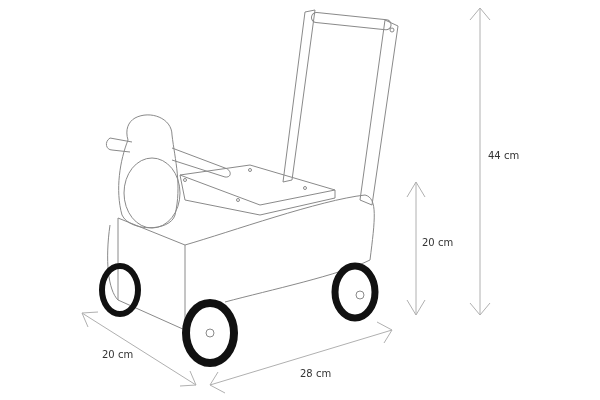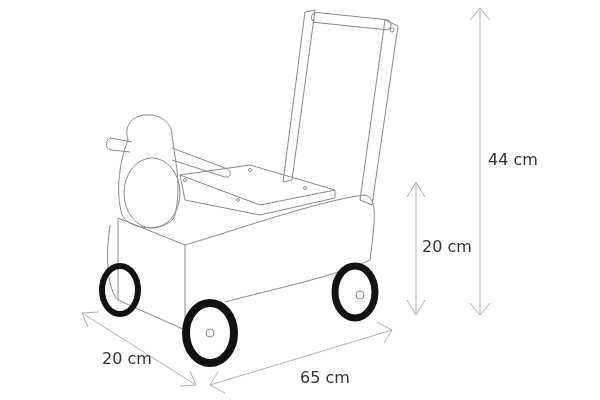--- a/index.html
+++ b/index.html
@@ -1,18 +1,18 @@
 <!DOCTYPE html>
 <html><head>
 <meta charset="utf-8">
 <style>
   html, body { margin:0; padding:0; background:#ffffff; }
   body { width:600px; height:400px; position:relative; overflow:hidden; font-family:"DejaVu Sans", sans-serif; }
   svg { position:absolute; left:0; top:0; }
-  .lbl { position:absolute; font-size:16px; color:#333333; white-space:nowrap; }
+  .lbl { position:absolute; font-size:10px; color:#333333; white-space:nowrap; }
 </style>
 </head>
 <body>
 
 <svg width="600" height="400" viewBox="0 0 600 400">
   <g fill="none" stroke="#8a8a8a" stroke-width="1">
 
     <path d="M305 12 L315 10 L292 180 L283 182 Z"></path>
     <path d="M385 20 L398 26 L372 205 L360 200 Z"></path>
     <rect x="312" y="12" width="80" height="10" rx="5" transform="rotate(6 312 12)"></rect>
@@ -45,13 +45,13 @@
     <path d="M480 8 L480 315 M470 20 L480 8 L490 20 M470 303 L480 315 L490 303"></path>
     <path d="M416 182 L416 315 M407 197 L416 182 L425 197 M407 300 L416 315 L425 300"></path>
     <path d="M82 313 L196 385 M82 313 L98 312 M82 313 L88 327 M196 385 L180 386 M196 385 L190 371"></path>
     <path d="M210 385 L392 330 M210 385 L225 393 M210 385 L218 372 M392 330 L377 322 M392 330 L384 343"></path>
   </g>
 </svg>
 
 <div class="lbl" style="left:488px; top:150px;">44 cm</div>
 <div class="lbl" style="left:422px; top:237px;">20 cm</div>
 <div class="lbl" style="left:102px; top:349px;">20 cm</div>
-<div class="lbl" style="left:300px; top:368px;">65 cm</div>
+<div class="lbl" style="left:300px; top:368px;">28 cm</div>
 
 </body></html>

